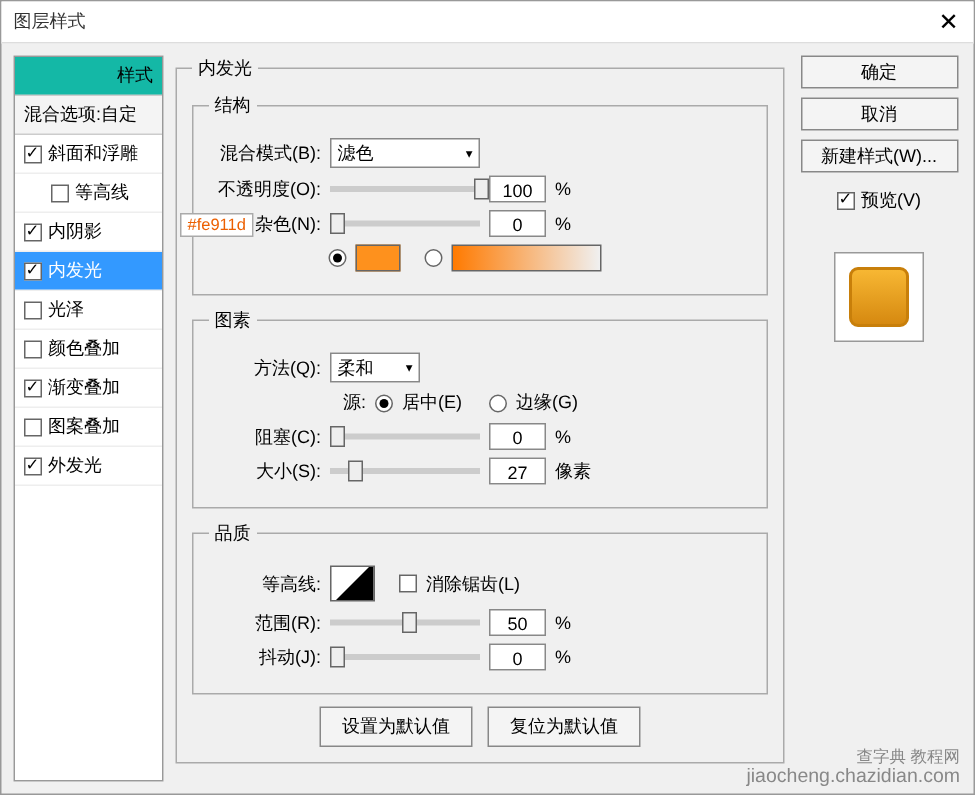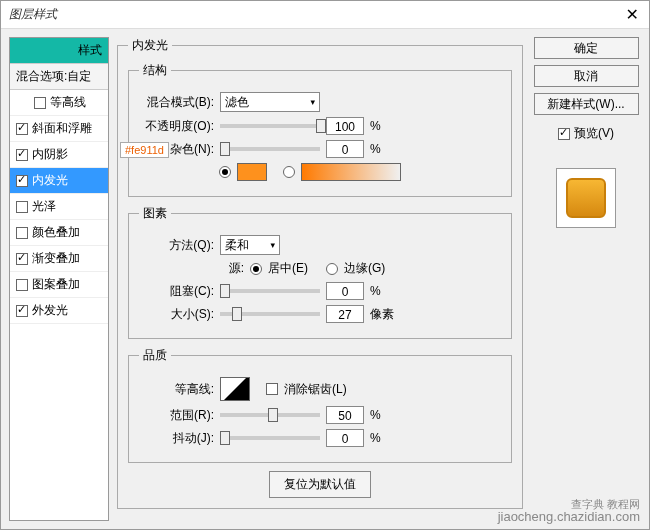--- a/index.html
+++ b/index.html
@@ -1,19 +1,19 @@
 <!DOCTYPE html>
 <html><head>
 <meta charset="utf-8">
 <style>
 * { box-sizing: border-box; margin: 0; padding: 0; font-family: "Microsoft YaHei", sans-serif; font-size: 12px; }
 body { background: #f0f0f0; width: 650px; height: 530px; position: relative; }
 .dialog { width: 650px; height: 530px; background: #f0f0f0; border: 1px solid #999; display: flex; flex-direction: column; }
 .titlebar { height: 28px; display: flex; align-items: center; padding: 0 8px; background: #fff; border-bottom: 1px solid #ddd; position: relative; }
-.titlebar-title { color: #333; font-style: italic; }
+.titlebar-title { color: #333; }
 .close-btn { position: absolute; right: 10px; top: 4px; font-size: 16px; cursor: pointer; }
 .body { flex: 1; display: flex; padding: 8px; gap: 8px; }
 .sidebar { width: 100px; border: 1px solid #999; background: #fff; }
 .sidebar-header { padding: 4px 6px; border-bottom: 1px solid #ccc; text-align: right; background: #14b8a6; }
 .sidebar-sub { padding: 4px 6px; border-bottom: 1px solid #ccc; background: #f4f4f4; }
 .sidebar-item { padding: 4px 6px; border-bottom: 1px solid #eee; display: flex; align-items: center; gap: 4px; cursor: pointer; }
 .sidebar-item.selected { background: #3399ff; color: #fff; }
 .sidebar-item.indent { padding-left: 24px; }
 .chk { width: 12px; height: 12px; border: 1px solid #666; background: #fff; display: inline-block; position: relative; }
 .chk.on::after { content: "✓"; position: absolute; top: -3px; left: 0; font-size: 11px; color: #000; }
@@ -54,27 +54,27 @@
 <div class="dialog">
   <div class="titlebar">
     <span class="titlebar-title">图层样式</span>
     <span class="close-btn">✕</span>
   </div>
   <div class="body">
     <div class="sidebar">
       <div class="sidebar-header">样式</div>
       <div class="sidebar-sub">混合选项:自定</div>
       <div id="sidebar-items">
+          <div class="sidebar-item">
+            <span class="chk on"></span>
+            <span>斜面和浮雕</span>
+          </div>
           <div class="sidebar-item indent">
             <span class="chk"></span>
             <span>等高线</span>
-          </div>
-          <div class="sidebar-item">
-            <span class="chk on"></span>
-            <span>斜面和浮雕</span>
           </div>
           <div class="sidebar-item">
             <span class="chk on"></span>
             <span>内阴影</span>
           </div>
           <div class="sidebar-item selected">
             <span class="chk on"></span>
             <span>内发光</span>
           </div>
           <div class="sidebar-item">
@@ -192,20 +192,21 @@
               <span class="label">抖动(J):</span>
               <div class="slider">
                   <div class="slider-thumb" style="left:0%"></div>
                 </div>
               <div class="numbox">0</div>
               <span class="unit">%</span>
             </div>
           </fieldset>
 
           <div class="footer-btns">
+            <div class="fbtn">设置为默认值</div>
             <div class="fbtn">复位为默认值</div>
           </div>
         </fieldset>
       </div>
 
       <div class="rightcol">
         <div class="btn">确定</div>
         <div class="btn">取消</div>
         <div class="btn">新建样式(W)...</div>
         <div class="prev-row">

